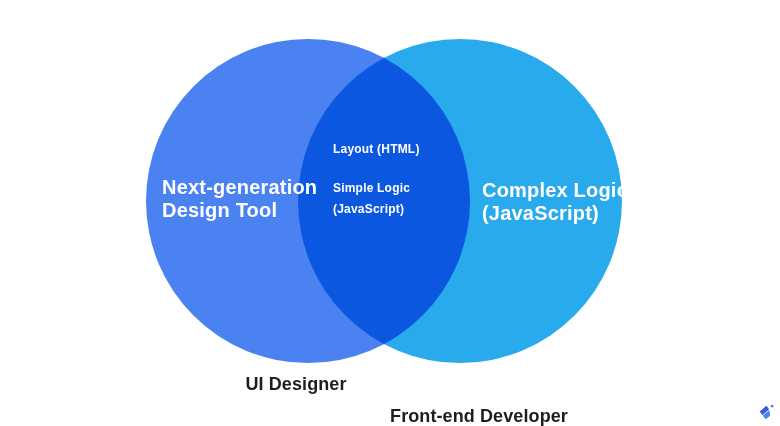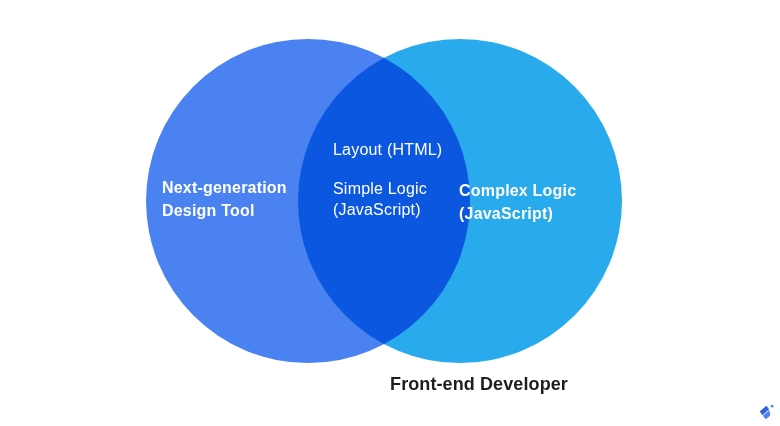--- a/index.html
+++ b/index.html
@@ -24,37 +24,37 @@
     border-radius: 50%;
     mix-blend-mode: multiply; 
   }
   .circle.left  { left: 146px; background: #4a82f2; }
   .circle.right { left: 298px; background: #29aaec; }
 
   .circle-label {
     position: absolute;
     z-index: 2;
     color: #ffffff;
-    font-size: 16px;
+    font-size: 20px;
     font-weight: bold;
     line-height: 23px;
     white-space: pre-line;
     letter-spacing: 0.2px;
   }
   .left-label  { left: 162px; top: 176px; }
-  .right-label { left: 459px; top: 179px; }
+  .right-label { left: 482px; top: 179px; }
 
   .overlap-items {
     position: absolute;
     left: 333px;
     top: 139px;
     z-index: 2;
     color: #ffffff;
-    font-size: 16px;
-    font-weight: normal;
+    font-size: 12px;
+    font-weight: bold;
     line-height: 21px;
   }
   .overlap-item {
     white-space: pre-line;
     margin-bottom: 17.5px;
     letter-spacing: 0.2px;
   }
   .overlap-item:last-child { margin-bottom: 12px; }
 
   .footer-label {
@@ -63,21 +63,21 @@
     transform: translateX(-50%);
     z-index: 2;
     color: #1d1e21;
     font-size: 18px;
     font-weight: bold;
     line-height: 22px;
     white-space: nowrap;
     letter-spacing: 0.1px;
   }
   .footer-label.left  { left: 296px; }
-  .footer-label.right { left: 479px; }
+  .footer-label.right { left: 479px; margin-top: 32px; }
 
   .logo {
     position: absolute;
     right: 5px;
     bottom: 4px;
     width: 18px;
     height: 19px;
   }
 </style>
 </head>
@@ -94,20 +94,21 @@
 
   <div class="overlap-items">
     <div class="overlap-item">Layout (HTML)</div>
     <div class="overlap-item">Simple Logic
 (JavaScript)</div>
   </div>
 
   <div class="circle-label right-label">Complex Logic
 (JavaScript)</div>
 
+  <div class="footer-label left">UI Designer</div>
 
   <div class="footer-label right">Front-end Developer</div>
 
   <svg class="logo" viewBox="0 0 20 20" aria-hidden="true">
     <path d="M3 9 L10.5 2.5 L13.5 6.5 L6 13 Z" fill="#3560dd"></path>
     <path d="M6.5 13.5 L13.8 7.2 L14.6 13.5 L9.8 17.5 Z" fill="#4a82f2"></path>
     <circle cx="16.8" cy="3" r="1.5" fill="#4a82f2"></circle>
   </svg>
 
 </div>

